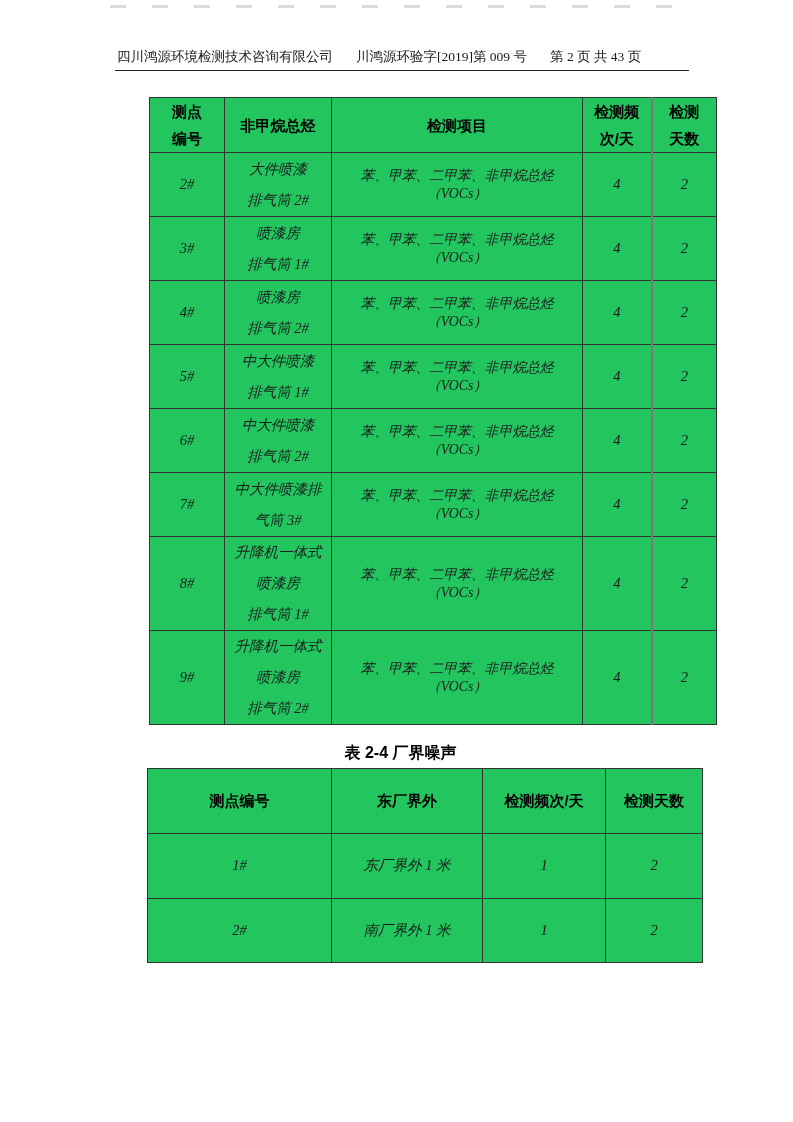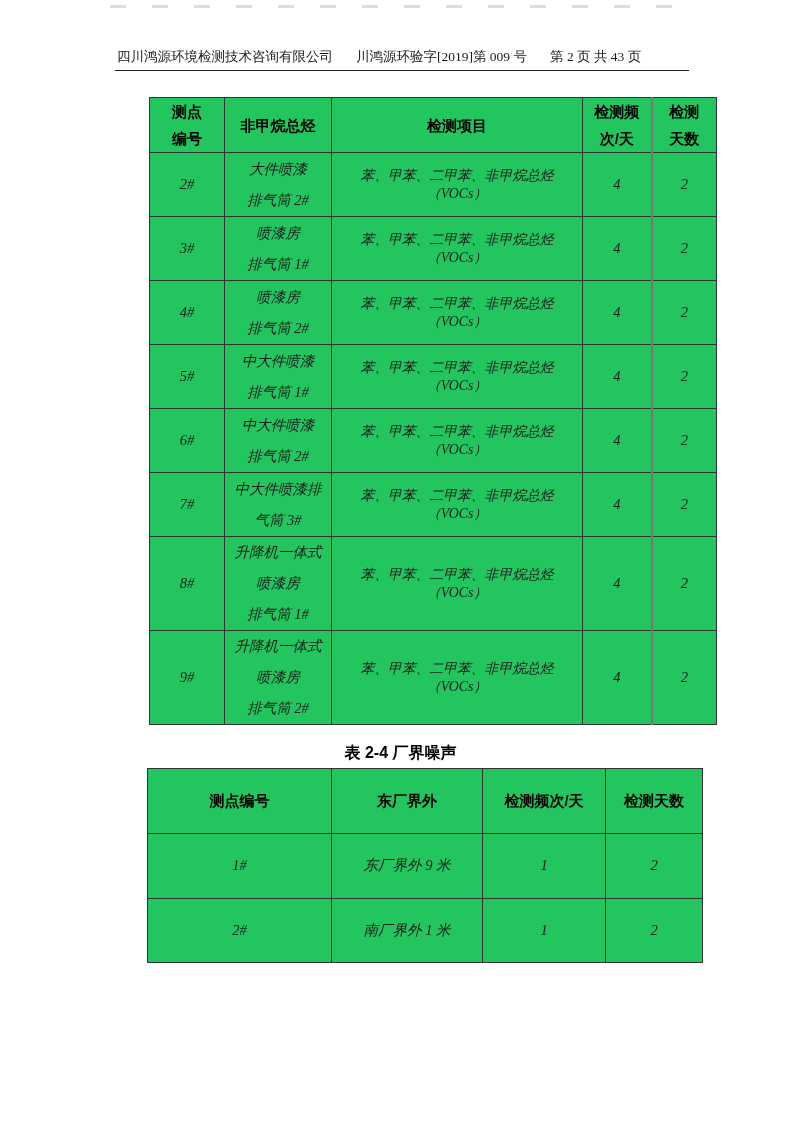--- a/index.html
+++ b/index.html
@@ -235,21 +235,21 @@
         <tr>
           <th>测点编号</th>
           <th>东厂界外</th>
           <th>检测频次/天</th>
           <th>检测天数</th>
         </tr>
       </thead>
     <tbody>
         <tr>
           <td>1#</td>
-          <td>东厂界外 9 米</td>
+          <td>东厂界外 1 米</td>
           <td>1</td>
           <td>2</td>
         </tr>
         <tr>
           <td>2#</td>
           <td>南厂界外 1 米</td>
           <td>1</td>
           <td>2</td>
         </tr>
       </tbody>

